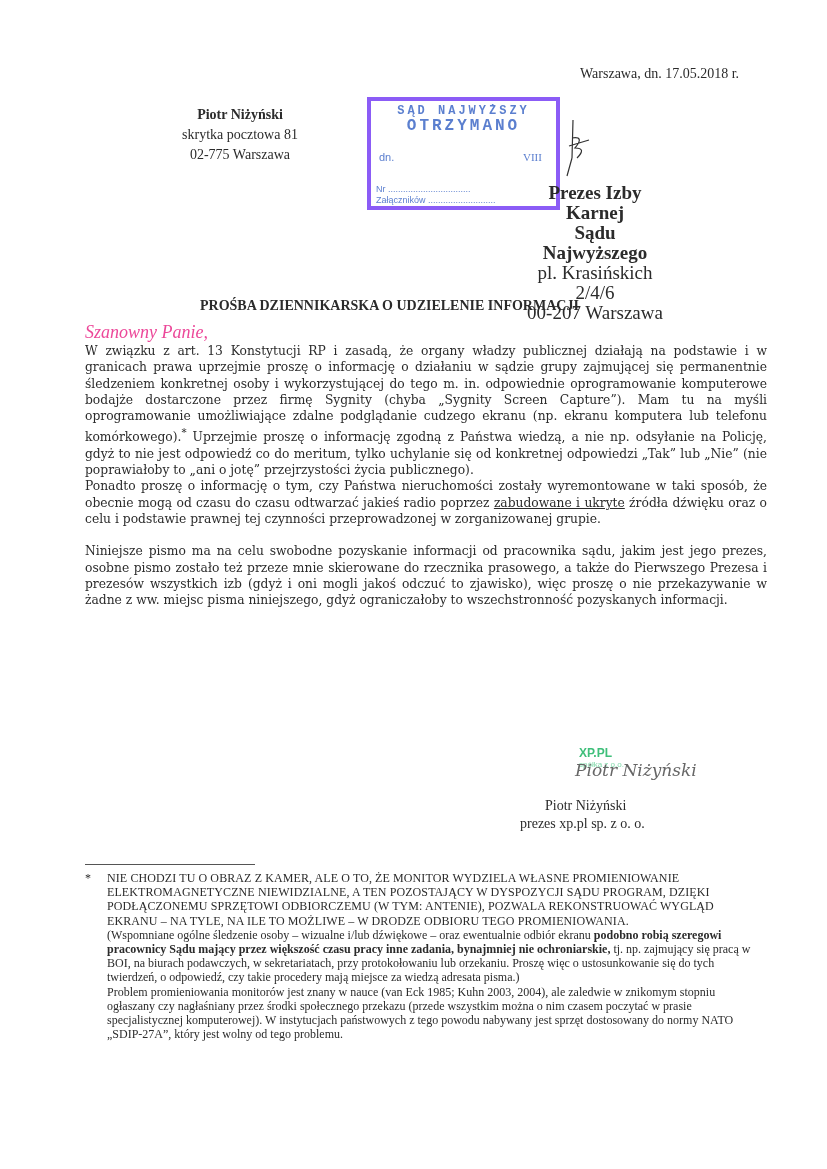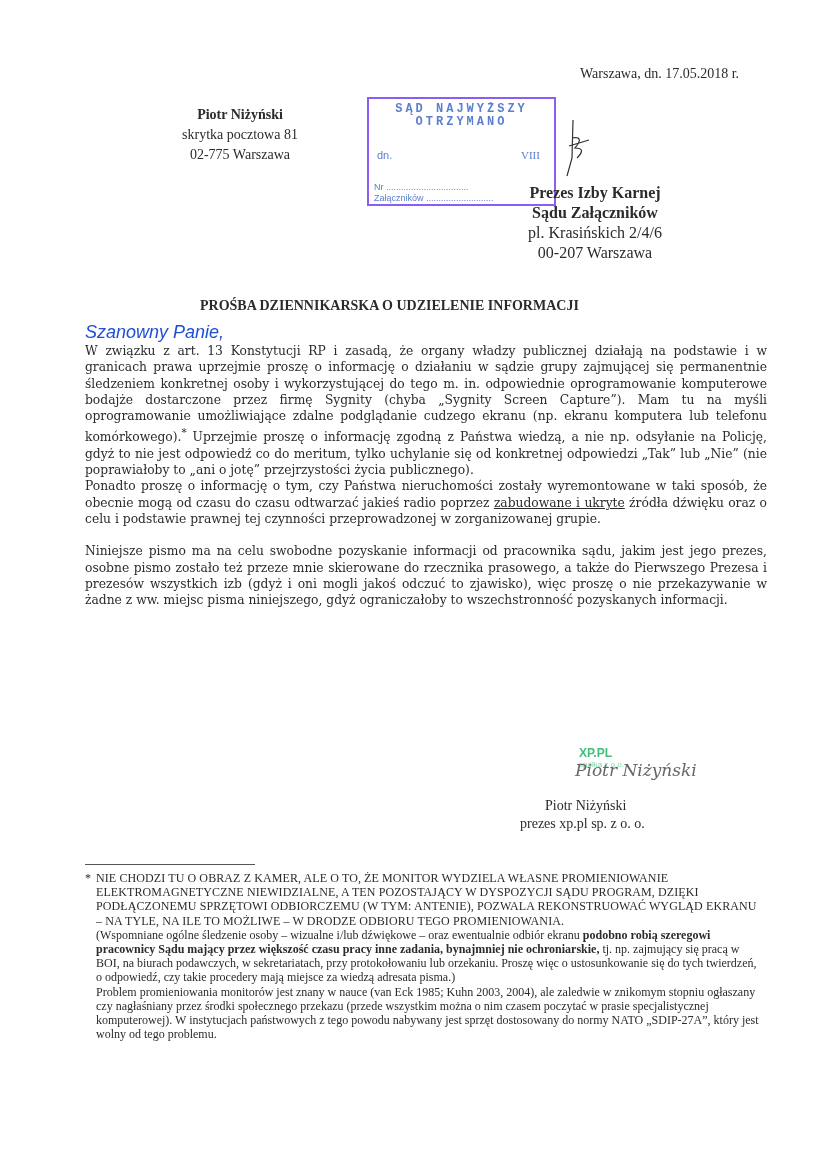--- a/index.html
+++ b/index.html
@@ -2,48 +2,48 @@
 <html><head>
 <meta charset="utf-8">
 <style>
   html, body { margin:0; padding:0; background:#ffffff; }
   body { width:827px; height:1169px; position:relative; overflow:hidden; color:#2b2b2b;
          font-family:"Liberation Serif", serif; }
   .abs { position:absolute; }
   .date { left:580px; top:66px; font-size:14px; }
   .sender { left:160px; top:105px; width:160px; text-align:center; font-size:14px; line-height:20px; }
   .sender .name { font-weight:bold; }
-  .stamp { left:367px; top:97px; width:185px; height:105px; border:2px solid #8b5cf6; color:#5b7fcf;text-decoration:underline; }
+  .stamp { left:367px; top:97px; width:185px; height:105px; border:4px solid #8b5cf6; color:#5b7fcf;text-decoration:underline; }
   .stamp .t1 { position:absolute; left:0; right:0; top:3px; text-align:center; font-family:"Liberation Mono", monospace; font-weight:bold; font-size:12px; letter-spacing:3px; }
-  .stamp .t2 { position:absolute; left:0; right:0; top:16px; text-align:center; font-family:"Liberation Mono", monospace; font-weight:bold; font-size:12px; letter-spacing:3px; }
+  .stamp .t2 { position:absolute; left:0; right:0; top:16px; text-align:center; font-family:"Liberation Mono", monospace; font-weight:bold; font-size:16px; letter-spacing:3px; }
   .stamp .dn { position:absolute; left:8px; top:50px; font-size:11px; font-family:"Liberation Sans", sans-serif; }
   .stamp .datebox { position:absolute; left:30px; top:32px; width:118px; height:46px; border:1.5px solid #6a8fd6; }
   .stamp .dateval { position:absolute; left:0; right:0; top:14px; text-align:center; font-family:"Liberation Sans", sans-serif; font-size:17px; letter-spacing:1px; }
   .stamp .roman { position:absolute; left:152px; top:50px; font-size:11px; }
   .stamp .nr { position:absolute; left:5px; top:83px; font-size:9px; font-family:"Liberation Sans", sans-serif; }
   .stamp .zal { position:absolute; left:5px; top:94px; font-size:9px; font-family:"Liberation Sans", sans-serif; }
   .initials { left:563px; top:118px; width:30px; height:60px; }
-  .recipient { left:520px; top:183px; width:150px; text-align:center; font-size:16px; line-height:20px; }
+  .recipient { left:520px; top:183px; width:150px; text-align:center; font-size:19px; line-height:20px; }
   .recipient .b { font-weight:bold; }
   .title { left:200px; top:298px; font-size:14px; font-weight:bold;text-align:center; }
-  .greeting { left:85px; top:322px; font-family:Liberation Sans, sans-serif; font-style:italic; font-size:18px; color:#1d4ed8; }
+  .greeting { left:85px; top:322px; font-family:Liberation Serif, serif; font-style:italic; font-size:18px; color:#ec4899; }
   .body { left:85px; top:343px; width:682px; font-family:"DejaVu Serif", serif; font-size:12.3px; line-height:16.3px; text-align:justify; }
   .body p { margin:0; }
   .body .gap { height:16px; }
   .u { text-decoration:underline; }
   .sig-stamp { left:567px; top:746px; color:#3fbf7a; font-family:"Liberation Sans", sans-serif; text-align:center; }
   .sig-stamp .big { font-size:12px; font-weight:bold; }
   .sig-stamp .small { font-size:8px; color:#7fd9a9; line-height:9px;margin-left:12px; }
   .sig-hand { left:575px; top:760px; font-family:"DejaVu Serif", serif; font-style:italic; font-size:17px; color:#666; }
   .sig-name { left:545px; top:798px; font-size:14px; }
   .sig-role { left:520px; top:816px; font-size:14px;text-align:right; }
   .fn-rule { left:85px; top:864px; width:170px; border-top:1px solid #555; }
   .fn { left:85px; top:871px; width:680px; font-size:12px; line-height:14.2px; }
   .fn .star { position:absolute; left:0; top:0; }
-  .fn .content { margin-left:11px; }
+  .fn .content { margin-left:22px; }
   .fn p { margin:0; }
   .fn .up { letter-spacing:0.1px; }
 </style>
 </head>
 <body>
 
 <div class="abs date">Warszawa, dn. 17.05.2018 r.</div>
 
 <div class="abs sender">
   <div class="name">Piotr Niżyński</div>
@@ -59,21 +59,21 @@
   <div class="nr">Nr .................................</div>
   <div class="zal">Załączników ...........................</div>
 </div>
 
 <svg class="abs initials" viewBox="0 0 30 60">
   <path d="M10 2 L9 40 M9 40 L4 58 M9 20 Q22 18 12 30 Q24 30 14 40 M6 28 L26 22" stroke="#333" stroke-width="1.2" fill="none"></path>
 </svg>
 
 <div class="abs recipient">
   <div class="b">Prezes Izby Karnej</div>
-  <div class="b">Sądu Załączników</div>
+  <div class="b">Sądu Najwyższego</div>
   <div>pl. Krasińskich 2/4/6</div>
   <div>00-207 Warszawa</div>
 </div>
 
 <div class="abs title">PROŚBA DZIENNIKARSKA O UDZIELENIE INFORMACJI</div>
 
 <div class="abs greeting">Szanowny Panie,</div>
 
 <div class="abs body">
   <p><span>W związku z art. 13 Konstytucji RP i zasadą, że organy władzy publicznej działają na podstawie i w granicach prawa uprzejmie proszę o informację o działaniu w sądzie grupy zajmującej się permanentnie śledzeniem konkretnej osoby i wykorzystującej do tego m. in. odpowiednie oprogramowanie komputerowe bodajże dostarczone przez firmę Sygnity (chyba „Sygnity Screen Capture”). Mam tu na myśli oprogramowanie umożliwiające zdalne podglądanie cudzego ekranu (np. ekranu komputera lub telefonu komórkowego).</span><sup>*</sup><span> Uprzejmie proszę o informację zgodną z Państwa wiedzą, a nie np. odsyłanie na Policję, gdyż to nie jest odpowiedź co do meritum, tylko uchylanie się od konkretnej odpowiedzi „Tak” lub „Nie” (nie poprawiałoby to „ani o jotę” przejrzystości życia publicznego).</span></p>

